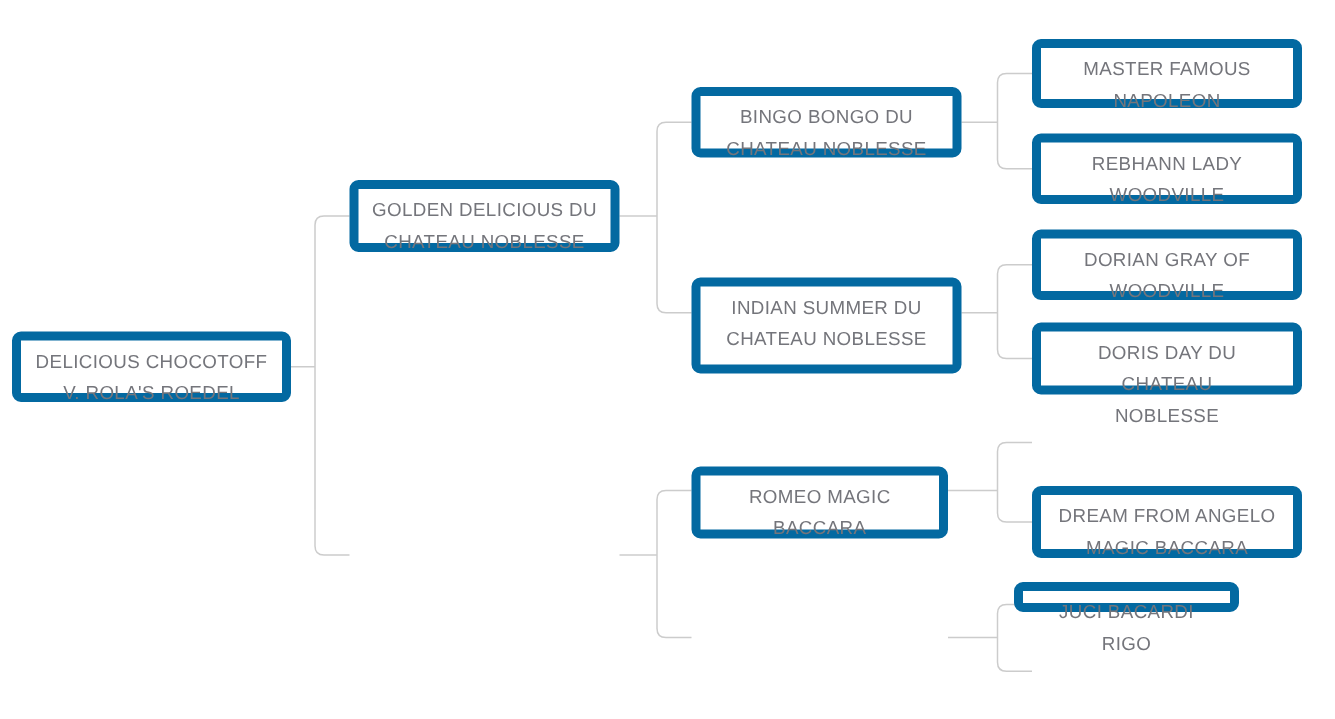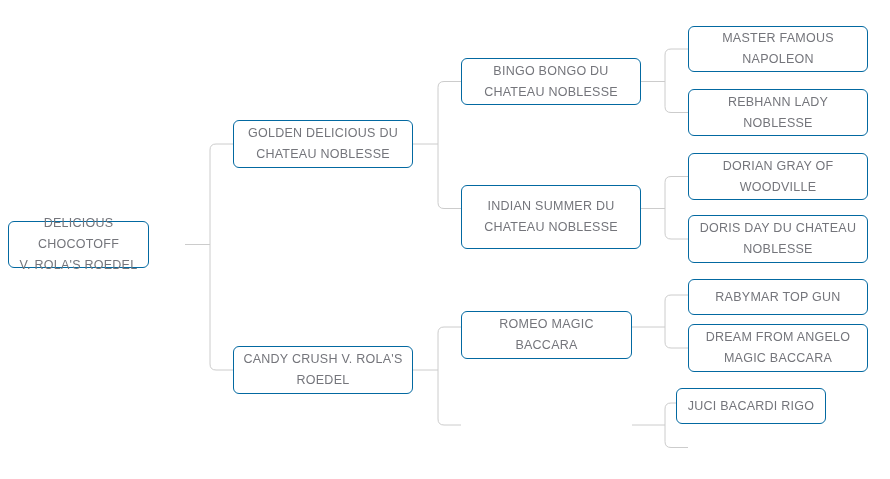--- a/index.html
+++ b/index.html
@@ -18,27 +18,27 @@
   }
   .connectors path {
     fill: none;
     stroke: #cccccc;
     stroke-width: 1;
   }
   .node {
     position: absolute;
     box-sizing: border-box;
     background: #ffffff;
-    border: 1px solid #0369a1;
+    border: 6px solid #0369a1;
     border-radius: 6px;
     display: flex;
-    align-items: center;
+    align-items: flex-start;
     justify-content: center;
     text-align: center;
-    padding: 17px 8px;
+    padding: 4px 8px;
     cursor: pointer;
   }
   .node .lbl {
     white-space: pre-line;
     font-size: 12.5px;
     line-height: 21px;
     letter-spacing: 0.25px;
     color: #74757b;
   }
 </style>
@@ -64,64 +64,57 @@
     <path d="M641,208.5 H665"></path>
     <path d="M688,176.5 H671 Q665,176.5 665,182.5 V233 Q665,239 671,239 H688"></path>
 
     <path d="M632,327 H665"></path>
     <path d="M688,295 H671 Q665,295 665,301 V342 Q665,348 671,348 H688"></path>
 
     <path d="M632,425 H665"></path>
     <path d="M688,403 H671 Q665,403 665,409 V441.5 Q665,447.5 671,447.5 H688"></path>
   </svg>
 
-  <div class="node" style="left:8px;top:221px;width:141px;height:47px">
+  <div class="node" style="left:8px;top:221px;width:186px;height:47px">
     <span class="lbl">DELICIOUS CHOCOTOFF
 V. ROLA'S ROEDEL</span>
   </div>
 
   <div class="node" style="left:233px;top:120px;width:180px;height:48px">
     <span class="lbl">GOLDEN DELICIOUS DU
 CHATEAU NOBLESSE</span>
-  </div>
-  <div class="node" style="left:233px;top:346px;width:180px;height:48px">
-    <span class="lbl">CANDY CRUSH V. ROLA'S
-ROEDEL</span>
   </div>
 
   <div class="node" style="left:461px;top:58px;width:180px;height:47px">
     <span class="lbl">BINGO BONGO DU
 CHATEAU NOBLESSE</span>
   </div>
   <div class="node" style="left:461px;top:185px;width:180px;height:64px">
     <span class="lbl">INDIAN SUMMER DU
 CHATEAU NOBLESSE</span>
   </div>
   <div class="node" style="left:461px;top:311px;width:171px;height:48px">
     <span class="lbl">ROMEO MAGIC BACCARA</span>
   </div>
 
   <div class="node" style="left:688px;top:26px;width:180px;height:46px">
     <span class="lbl">MASTER FAMOUS
 NAPOLEON</span>
   </div>
   <div class="node" style="left:688px;top:89px;width:180px;height:47px">
     <span class="lbl">REBHANN LADY
-NOBLESSE</span>
+WOODVILLE</span>
   </div>
   <div class="node" style="left:688px;top:153px;width:180px;height:47px">
     <span class="lbl">DORIAN GRAY OF
 WOODVILLE</span>
   </div>
   <div class="node" style="left:688px;top:215px;width:180px;height:48px">
     <span class="lbl">DORIS DAY DU CHATEAU
 NOBLESSE</span>
-  </div>
-  <div class="node" style="left:688px;top:279px;width:180px;height:32px">
-    <span class="lbl">RABYMAR TOP GUN</span>
   </div>
   <div class="node" style="left:688px;top:324px;width:180px;height:48px">
     <span class="lbl">DREAM FROM ANGELO
 MAGIC BACCARA</span>
   </div>
   <div class="node" style="left:676px;top:388px;width:150px;height:14px">
     <span class="lbl">JUCI BACARDI RIGO</span>
   </div>
 
 </div>

